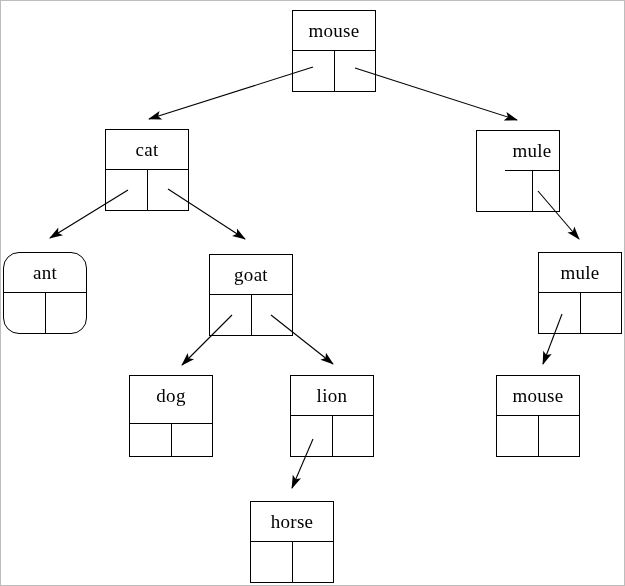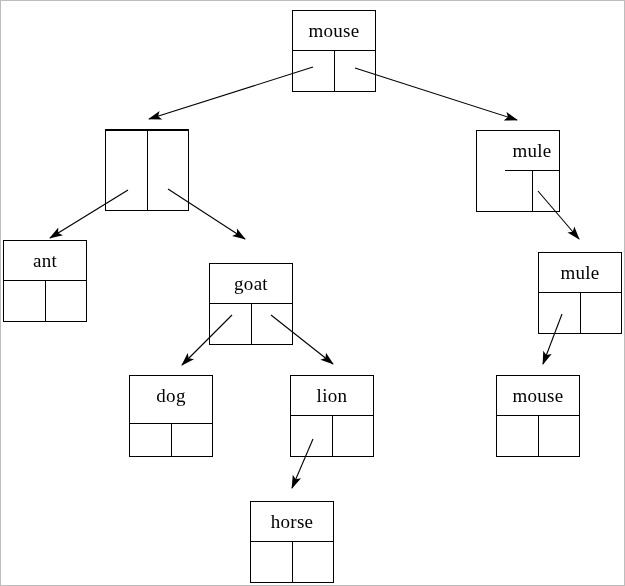--- a/index.html
+++ b/index.html
@@ -68,43 +68,44 @@
 
   <div class="node" style="left:291px; top:9px;">
     <div class="label">mouse</div>
     <div class="cells">
       <div class="cell left"></div>
       <div class="cell right"></div>
     </div>
   </div>
 
   <div class="node" style="left:104px; top:128px;">
+    <div class="label">cat</div>
     <div class="cells">
       <div class="cell left"></div>
       <div class="cell right"></div>
     </div>
   </div>
 
   <div class="node" style="left:475px; top:129px;padding-left:28px;">
     <div class="label">mule</div>
     <div class="cells">
       <div class="cell left"></div>
       <div class="cell right"></div>
     </div>
   </div>
 
-  <div class="node" style="left:2px; top:239px;">
+  <div class="node" style="left:2px; top:251px;border-radius:16px;">
     <div class="label">ant</div>
     <div class="cells">
       <div class="cell left"></div>
       <div class="cell right"></div>
     </div>
   </div>
 
-  <div class="node" style="left:208px; top:253px;margin-top:9px;">
+  <div class="node" style="left:208px; top:253px;">
     <div class="label">goat</div>
     <div class="cells">
       <div class="cell left"></div>
       <div class="cell right"></div>
     </div>
   </div>
 
   <div class="node" style="left:537px; top:251px;">
     <div class="label">mule</div>
     <div class="cells">

